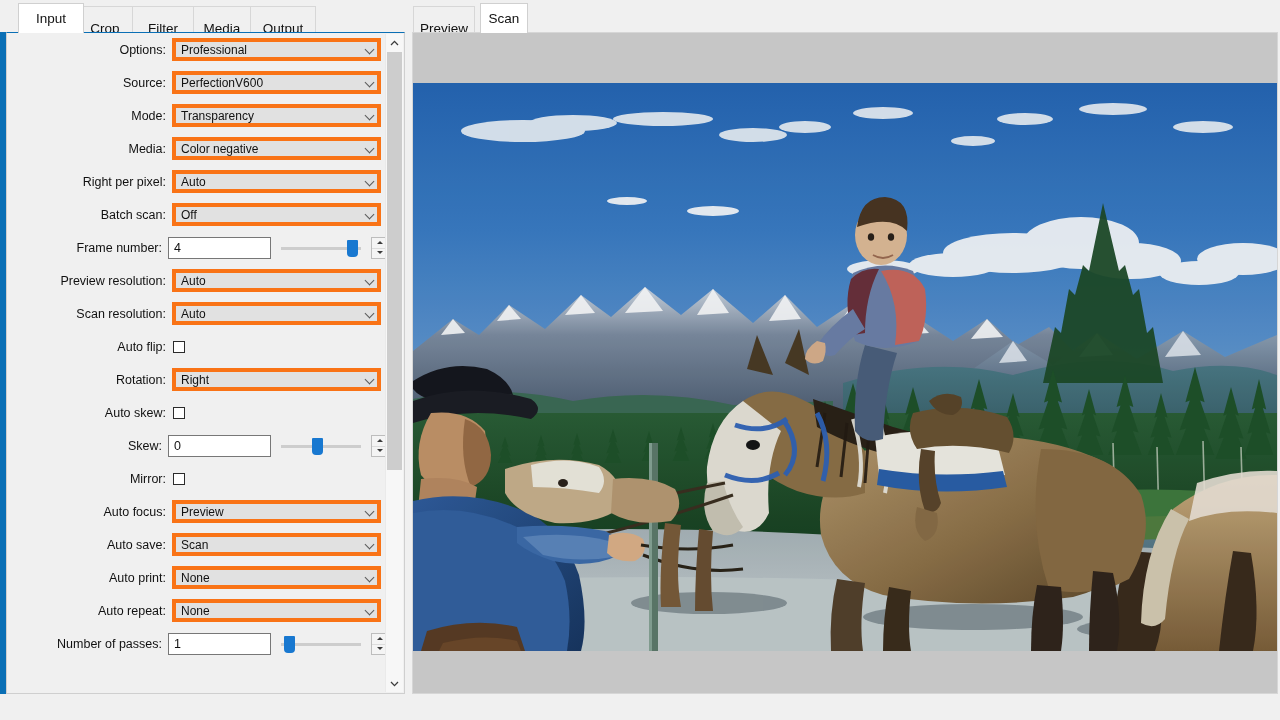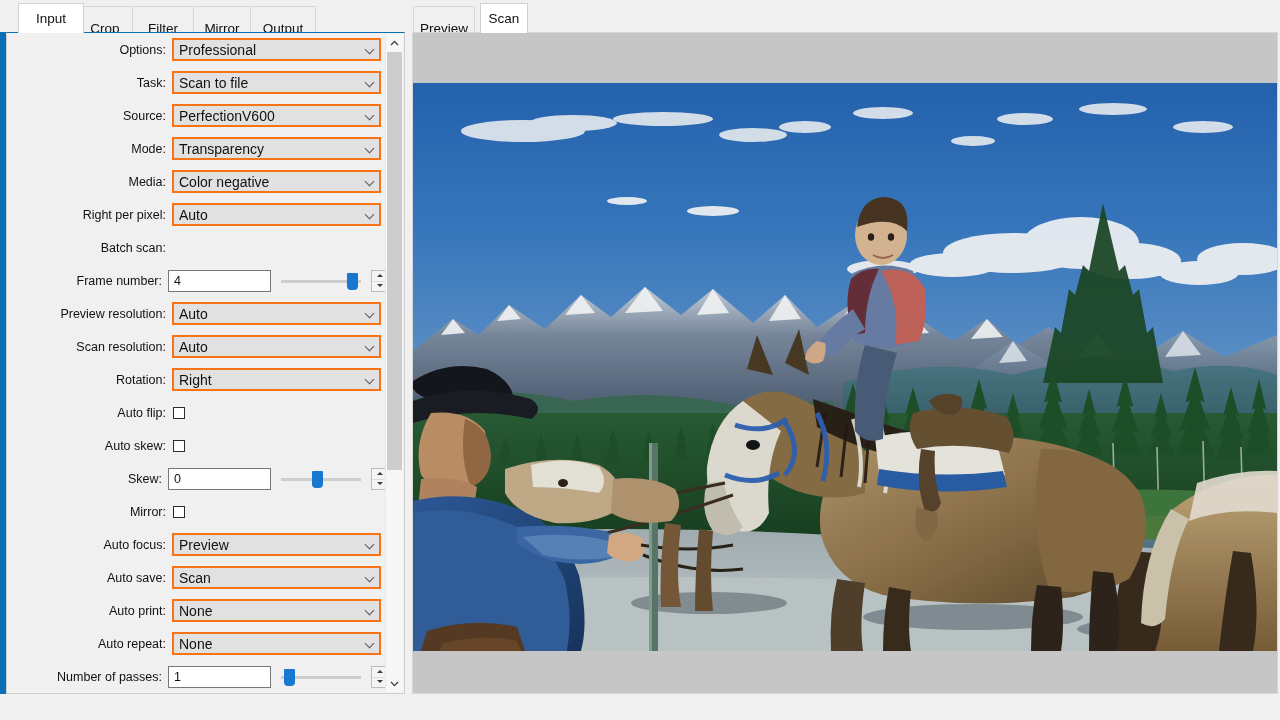--- a/index.html
+++ b/index.html
@@ -44,23 +44,23 @@
   .combo-wrap .chev{
     position:absolute;right:7px;top:8px;width:8px;height:8px;pointer-events:none;
   }
   .combo-wrap .chev:before{
     content:"";position:absolute;left:0;top:0;width:6px;height:6px;
     border-left:1.3px solid #5a5a5a;border-bottom:1.3px solid #5a5a5a;
     transform:rotate(-45deg);
   }
   .combotext{
     position:absolute;left:0;top:0;width:209px;height:23px;
-    background:#e1e1e1;border:2px solid #f97316;box-sizing:border-box;
+    background:#e1e1e1;border:4px solid #f97316;box-sizing:border-box;
     display:flex;align-items:center;padding-left:5px;
-    font-size:14px;color:#111;
+    font-size:12px;color:#111;
   }
 
   .checkbox{
     width:12px;height:12px;background:#fff;border:1px solid #2b2b2b;
     box-sizing:border-box;margin-left:1px;
   }
 
   .numfield{
     width:103px;height:22px;background:#ffffff;border:1px solid #777;
     box-sizing:border-box;display:flex;align-items:center;padding-left:5px;
@@ -137,21 +137,21 @@
         <div class="tab active" style="left: 12px; width: 66px;">
           <span>Input</span>
         </div>
         <div class="tab" style="left: 77px; width: 56px;">
           <span>Crop</span>
         </div>
         <div class="tab" style="left: 132px; width: 62px;">
           <span>Filter</span>
         </div>
         <div class="tab" style="left: 193px; width: 58px;">
-          <span>Mirror</span>
+          <span>Media</span>
         </div>
         <div class="tab" style="left: 250px; width: 66px;">
           <span>Output</span>
         </div>
         <div class="tab" style="left: 315px; width: 54px; margin-top: 32px;">
           <span>Prefs</span>
         </div>
       </div>
 
     <div class="panel-leftedge"></div>
@@ -161,29 +161,20 @@
           <div class="row">
             <div class="lbl">Options:</div>
             <div class="ctl">
               <div class="combo-wrap">
                 <div class="combotext">Professional</div>
                 <div class="chev"></div>
               </div>
             </div>
           </div>
           <div class="row">
-            <div class="lbl">Task:</div>
-            <div class="ctl">
-              <div class="combo-wrap">
-                <div class="combotext">Scan to file</div>
-                <div class="chev"></div>
-              </div>
-            </div>
-          </div>
-          <div class="row">
             <div class="lbl">Source:</div>
             <div class="ctl">
               <div class="combo-wrap">
                 <div class="combotext">PerfectionV600</div>
                 <div class="chev"></div>
               </div>
             </div>
           </div>
           <div class="row">
             <div class="lbl">Mode:</div>
@@ -207,20 +198,26 @@
             <div class="lbl">Right per pixel:</div>
             <div class="ctl">
               <div class="combo-wrap">
                 <div class="combotext">Auto</div>
                 <div class="chev"></div>
               </div>
             </div>
           </div>
           <div class="row">
             <div class="lbl">Batch scan:</div>
+            <div class="ctl">
+              <div class="combo-wrap">
+                <div class="combotext">Off</div>
+                <div class="chev"></div>
+              </div>
+            </div>
           </div>
           <div class="row">
             <div class="lbl">Frame number:</div>
             <div class="ctl">
               <div class="numfield">
                 <span>4</span>
               </div>
               <div class="slider">
                 <div class="track"></div>
                 <div class="thumb" style="left: 66px;"></div>
@@ -247,32 +244,32 @@
           <div class="row">
             <div class="lbl">Scan resolution:</div>
             <div class="ctl">
               <div class="combo-wrap">
                 <div class="combotext">Auto</div>
                 <div class="chev"></div>
               </div>
             </div>
           </div>
           <div class="row">
+            <div class="lbl">Auto flip:</div>
+            <div class="ctl">
+              <div class="checkbox"></div>
+            </div>
+          </div>
+          <div class="row">
             <div class="lbl">Rotation:</div>
             <div class="ctl">
               <div class="combo-wrap">
                 <div class="combotext">Right</div>
                 <div class="chev"></div>
               </div>
-            </div>
-          </div>
-          <div class="row">
-            <div class="lbl">Auto flip:</div>
-            <div class="ctl">
-              <div class="checkbox"></div>
             </div>
           </div>
           <div class="row">
             <div class="lbl">Auto skew:</div>
             <div class="ctl">
               <div class="checkbox"></div>
             </div>
           </div>
           <div class="row">
             <div class="lbl">Skew:</div>

